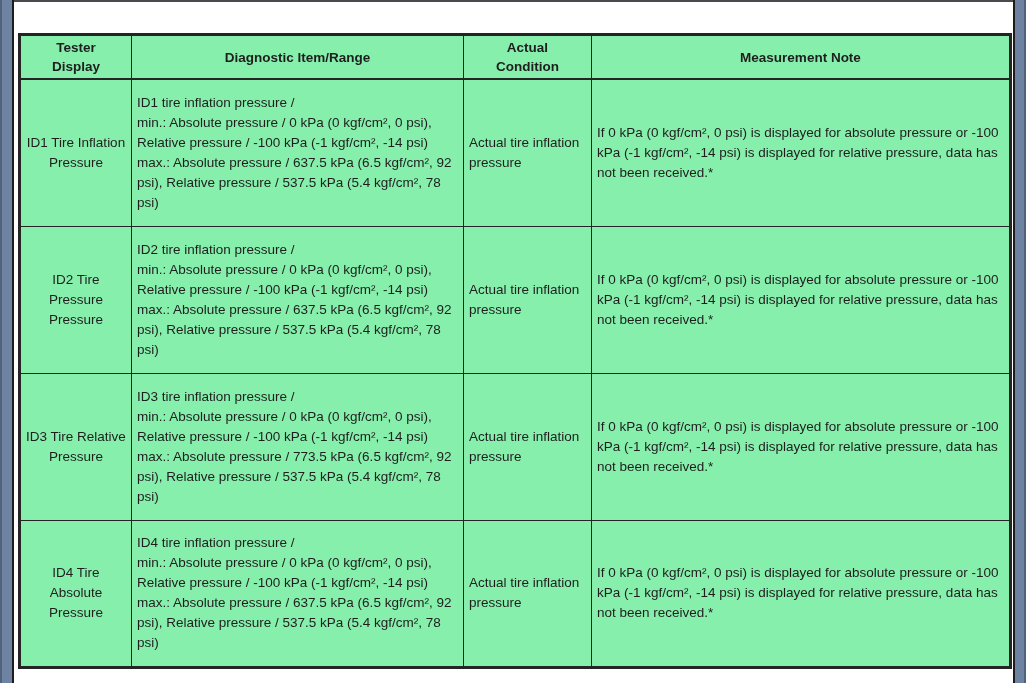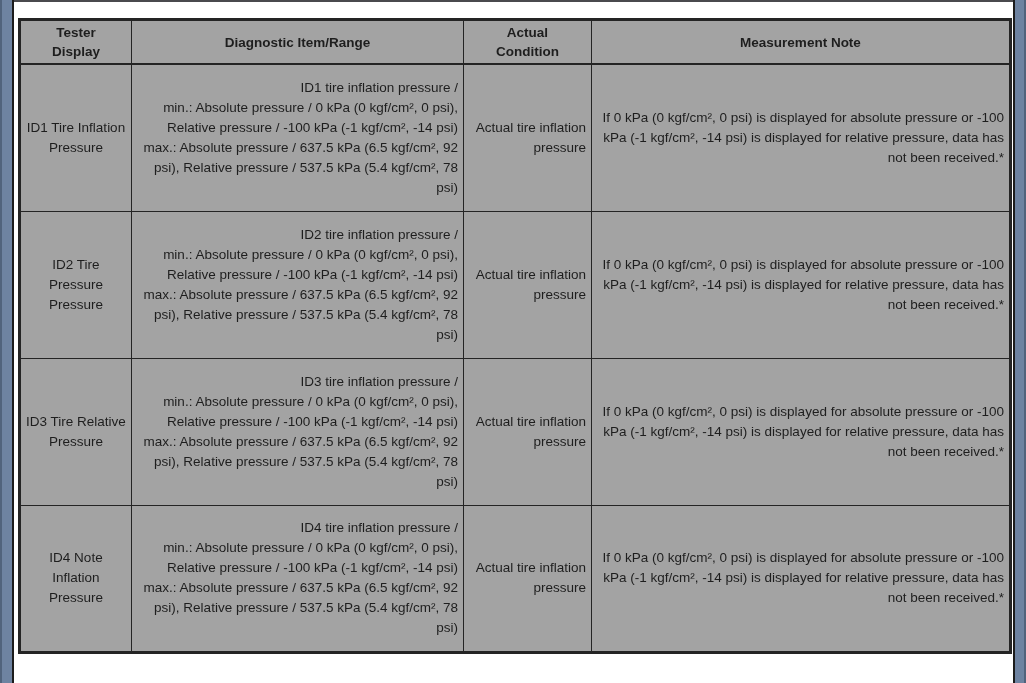--- a/index.html
+++ b/index.html
@@ -27,46 +27,46 @@
     border-right: 2px solid #1c1c1c;
     box-shadow: inset 2px 0 0 rgba(30,40,55,0.35);
   }
   .edge-bar.right {
     right: 0; width: 11px;
     border-left: 2px solid #1c1c1c;
     box-shadow: inset -2px 0 0 rgba(30,40,55,0.35);
   }
   table.spec {
     position: absolute;
-    left: 18px; top: 18px;
+    left: 18px; top: 33px;
     width: 991px;
     border-collapse: collapse;
     table-layout: fixed;
     border: 3px solid #242424;
-    background: #a3a3a3;
+    background: #86efac;
   }
   .spec th, .spec td {
     border: 1.5px solid #242424;
     vertical-align: middle;
     font-size: 13.5px;
   }
   .spec thead tr { height: 43px; }
   .spec thead th {
     font-weight: bold;
     text-align: center;
     line-height: 19px;
     padding: 2px 4px;
     border-bottom: 2px solid #242424;
     white-space: pre-line;
   }
   .spec tbody tr { height: 147px; }
   .spec td {
     line-height: 20px;
     padding: 2px 5px;
-    text-align: right;
+    text-align: left;
   }
   .spec td.c-tester { text-align: center; padding: 8px 4px; }
   .spec td.c-measure { white-space: pre-line; }
 </style>
 </head>
 <body>
 
 <div class="top-line"></div>
 <div class="edge-bar left"></div>
 <div class="edge-bar right"></div>
@@ -102,26 +102,26 @@
       <td class="c-measure">ID2 tire inflation pressure /
 min.: Absolute pressure / 0 kPa (0 kgf/cm², 0 psi), Relative pressure / -100 kPa (-1 kgf/cm², -14 psi)
 max.: Absolute pressure / 637.5 kPa (6.5 kgf/cm², 92 psi), Relative pressure / 537.5 kPa (5.4 kgf/cm², 78 psi)</td>
       <td class="c-normal">Actual tire inflation pressure</td>
       <td class="c-note">If 0 kPa (0 kgf/cm², 0 psi) is displayed for absolute pressure or -100 kPa (-1 kgf/cm², -14 psi) is displayed for relative pressure, data has not been received.*</td>
     </tr>
     <tr>
       <td class="c-tester">ID3 Tire Relative Pressure</td>
       <td class="c-measure">ID3 tire inflation pressure /
 min.: Absolute pressure / 0 kPa (0 kgf/cm², 0 psi), Relative pressure / -100 kPa (-1 kgf/cm², -14 psi)
-max.: Absolute pressure / 637.5 kPa (6.5 kgf/cm², 92 psi), Relative pressure / 537.5 kPa (5.4 kgf/cm², 78 psi)</td>
+max.: Absolute pressure / 773.5 kPa (6.5 kgf/cm², 92 psi), Relative pressure / 537.5 kPa (5.4 kgf/cm², 78 psi)</td>
       <td class="c-normal">Actual tire inflation pressure</td>
       <td class="c-note">If 0 kPa (0 kgf/cm², 0 psi) is displayed for absolute pressure or -100 kPa (-1 kgf/cm², -14 psi) is displayed for relative pressure, data has not been received.*</td>
     </tr>
     <tr>
-      <td class="c-tester">ID4 Note Inflation Pressure</td>
+      <td class="c-tester">ID4 Tire Absolute Pressure</td>
       <td class="c-measure">ID4 tire inflation pressure /
 min.: Absolute pressure / 0 kPa (0 kgf/cm², 0 psi), Relative pressure / -100 kPa (-1 kgf/cm², -14 psi)
 max.: Absolute pressure / 637.5 kPa (6.5 kgf/cm², 92 psi), Relative pressure / 537.5 kPa (5.4 kgf/cm², 78 psi)</td>
       <td class="c-normal">Actual tire inflation pressure</td>
       <td class="c-note">If 0 kPa (0 kgf/cm², 0 psi) is displayed for absolute pressure or -100 kPa (-1 kgf/cm², -14 psi) is displayed for relative pressure, data has not been received.*</td>
     </tr>
   </tbody>
 </table>
 
 </body></html>

